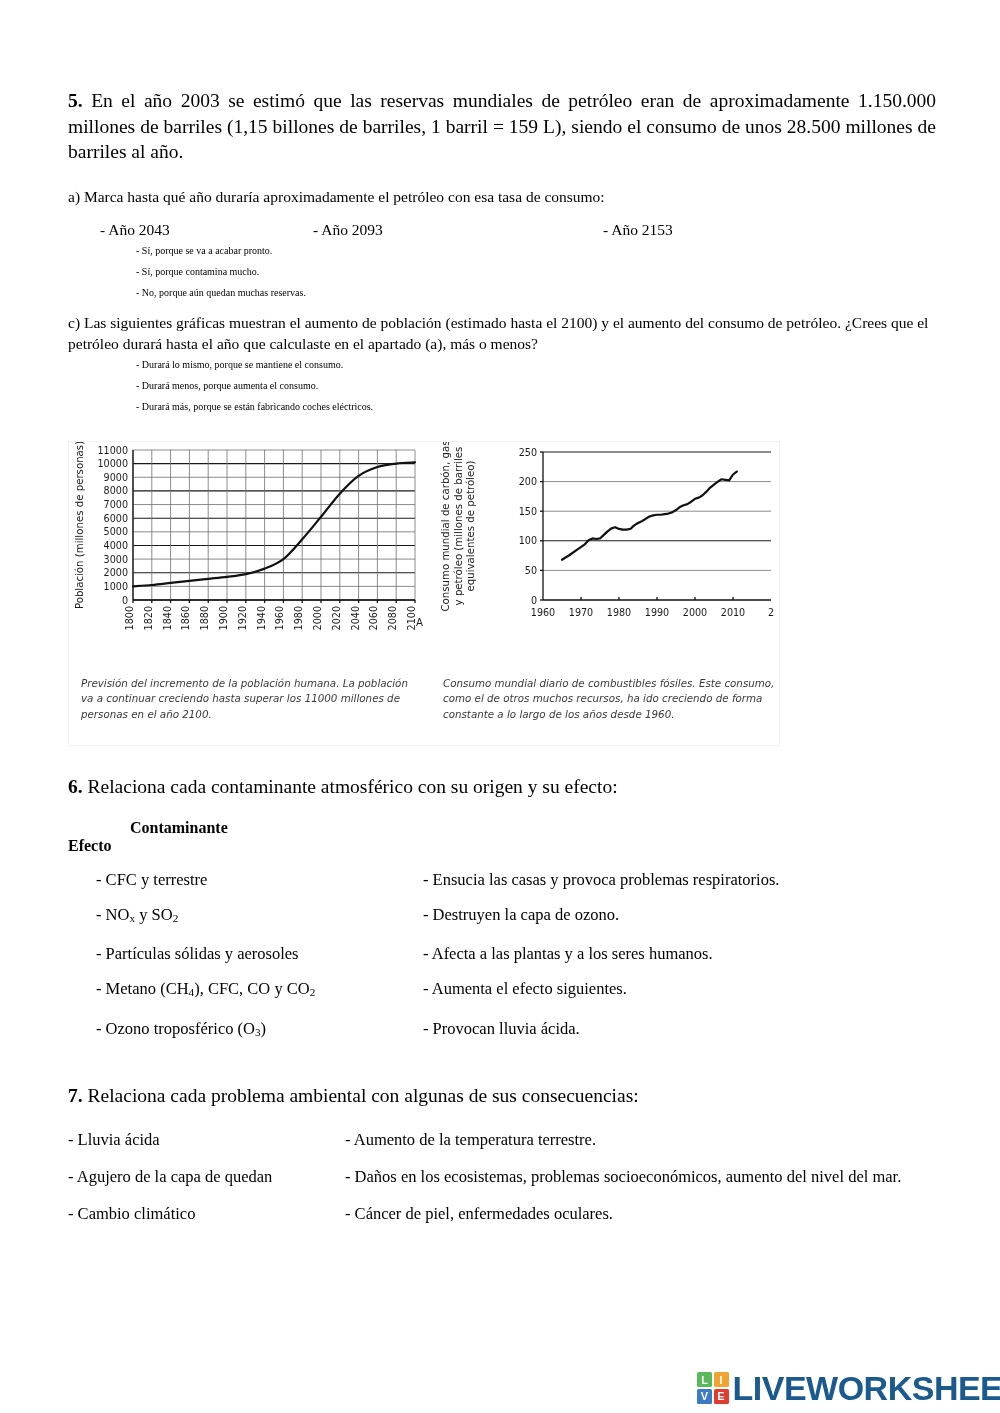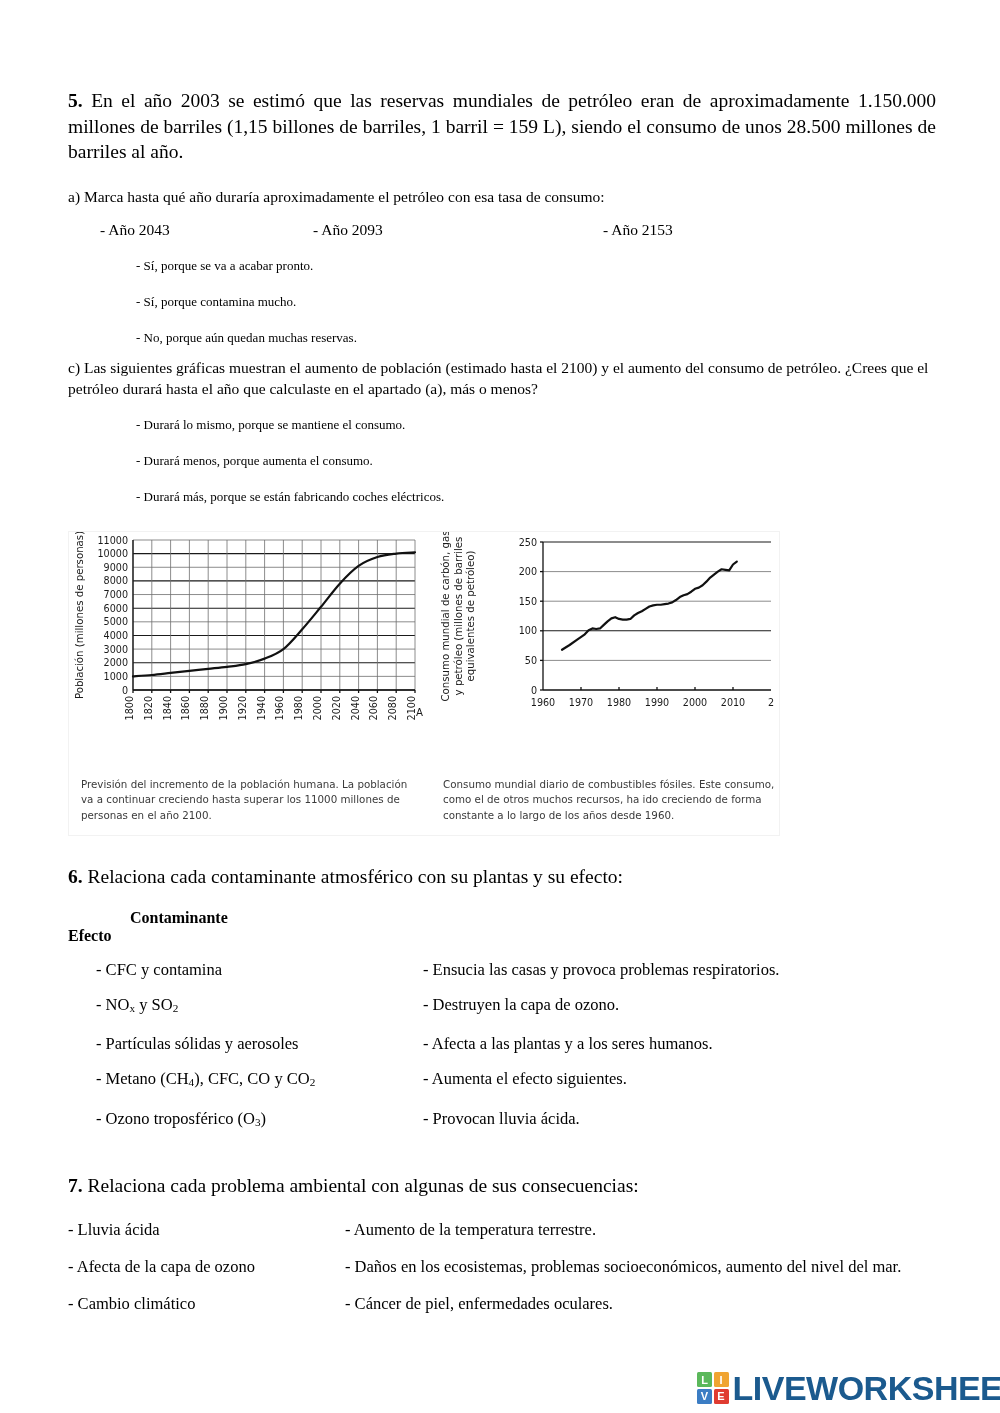--- a/index.html
+++ b/index.html
@@ -35,23 +35,22 @@
     display: flex;
     font-size: 15.5px;
     line-height: 21px;
     margin-top: 12px;
   }
   .opt-a { width: 245px; padding-left: 32px; }
   .opt-b { width: 290px; }
   .opt-c { width: 200px; }
 
   .choice {
-    font-size: 13px;
+    font-size: 10px;
     line-height: 21px;
-    margin-top: 15px;
     padding-left: 68px;
   }
 
   
   .figure-block {
     position: relative;
     margin-top: 24px;
     width: 712px;
     height: 305px;
     border: 1px solid #f2f2f2;
@@ -61,21 +60,22 @@
     top: 0;
   }
   .fig-left { left: 2px; width: 352px; }
   .fig-right { left: 366px; width: 344px; }
 
   .fig-caption {
     font-family: "DejaVu Sans", sans-serif;
     font-size: 10.3px;
     line-height: 15.5px;
     color: #3a3a3a;
-    margin-top: 13px;
+    margin-top: 2px;
+    font-style: italic;
   }
   .fig-left .fig-caption { padding-left: 10px; width: 340px; }
   .fig-right .fig-caption { padding-left: 8px; width: 340px; }
 
   svg { display: block; }
   .gridline { stroke: #6e6e6e; stroke-width: 0.8; }
   .gridline-major { stroke: #1a1a1a; stroke-width: 1.1; }
   .axis { stroke: #111111; stroke-width: 1.3; }
   .curve { fill: none; stroke: #111111; stroke-width: 2.2; stroke-linejoin: round; stroke-linecap: round; }
   .tk { font-family: "DejaVu Sans", sans-serif; font-size: 9.6px; fill: #1a1a1a; }
@@ -291,30 +291,30 @@
           </svg>
           <div class="fig-caption">Consumo mundial diario de combustibles fósiles. Este consumo, como el de otros muchos recursos, ha ido creciendo de forma constante a lo largo de los años desde 1960.</div>
         </div>
 
       </div>
     </div>
 
     <div style="margin-top:28px;">
       <p class="q-head-6">
         <span class="q-num">6.</span>
-        <span>Relaciona cada contaminante atmosférico con su plantas y su efecto:</span>
+        <span>Relaciona cada contaminante atmosférico con su origen y su efecto:</span>
       </p>
 
       <div class="table-6">
         <div class="t6-head">
           <span class="c1">Contaminante</span>
           <span class="c2">Efecto</span>
         </div>
         <div class="t6-row">
-          <span class="c1">- CFC y contamina</span>
+          <span class="c1">- CFC y terrestre</span>
           <span class="c2">- Ensucia las casas y provoca problemas respiratorios.</span>
         </div>
         <div class="t6-row">
           <span class="c1">- NO<sub>x</sub> y SO<sub>2</sub></span>
           <span class="c2">- Destruyen la capa de ozono.</span>
         </div>
         <div class="t6-row">
           <span class="c1">- Partículas sólidas y aerosoles</span>
           <span class="c2">- Afecta a las plantas y a los seres humanos.</span>
         </div>
@@ -334,21 +334,21 @@
         <span class="q-num">7.</span>
         <span>Relaciona cada problema ambiental con algunas de sus consecuencias:</span>
       </p>
 
       <div class="table-7">
         <div class="t7-row">
           <span class="c1">- Lluvia ácida</span>
           <span class="c2">- Aumento de la temperatura terrestre.</span>
         </div>
         <div class="t7-row">
-          <span class="c1">- Afecta de la capa de ozono</span>
+          <span class="c1">- Agujero de la capa de quedan</span>
           <span class="c2">- Daños en los ecosistemas, problemas socioeconómicos, aumento del nivel del mar.</span>
         </div>
         <div class="t7-row">
           <span class="c1">- Cambio climático</span>
           <span class="c2">- Cáncer de piel, enfermedades oculares.</span>
         </div>
       </div>
     </div>
 
   </div>

